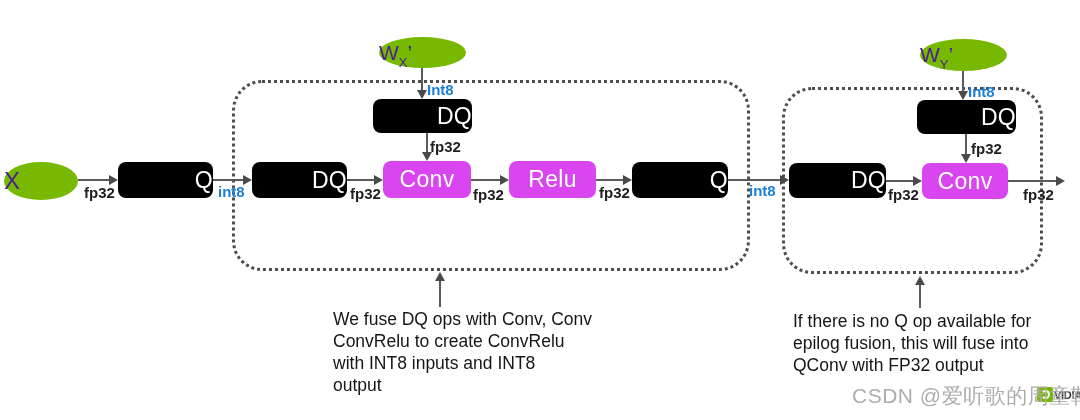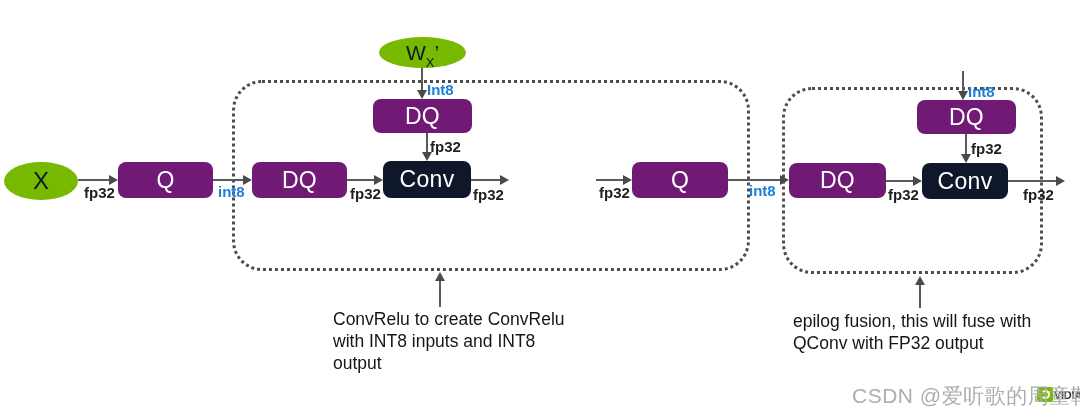--- a/index.html
+++ b/index.html
@@ -11,25 +11,25 @@
   .grp{
     position:absolute; border:3px dotted #4d4d4d; border-radius:30px;
     box-sizing:border-box; background:transparent;
   }
   
   .box{
     position:absolute; border-radius:8px; color:#fff; font-size:23px;
     display:flex; align-items:center; justify-content:center; box-sizing:border-box;
     letter-spacing:0.3px;
   }
-  .blue{background:#701a75;}
-  .greenbox{background:#0f172a;}
+  .blue{background:#000000;justify-content:flex-end;}
+  .greenbox{background:#d946ef;}
   .ellipse{
-    position:absolute; border-radius:50%; background:#76b900; color:#0f172a;
-    display:flex; align-items:center; justify-content:center; font-size:24px;
+    position:absolute; border-radius:50%; background:#76b900; color:#4c1d95;
+    display:flex; align-items:center; justify-content:flex-start; font-size:24px;
   }
   .wlabel{font-size:21px;}
   .wlabel sub{font-size:13px; line-height:0; position:relative; top:2px;}
   
   .ah{position:absolute; height:2px; background:#5a5a5a;}
   .ah::after{
     content:""; position:absolute; right:-9px; top:-4px;
     border-left:9px solid #4a4a4a; border-top:5px solid transparent; border-bottom:5px solid transparent;
   }
   .avd{position:absolute; width:2px; background:#5a5a5a;}
@@ -71,32 +71,38 @@
   <div class="grp" style="left:232px; top:80px; width:518px; height:191px;"></div>
   <div class="grp" style="left:782px; top:87px; width:261px; height:187px;"></div>
 
   <div class="ellipse" style="left:4px; top:162px; width:74px; height:38px;">
     <span>X</span>
   </div>
 
   <div class="ellipse wlabel" style="left:379px; top:37px; width:87px; height:31px;">
     <span><span>W</span><sub>X</sub><span>’</span></span>
   </div>
+  <div class="ellipse wlabel" style="left:920px; top:39px; width:87px; height:32px;">
+    <span><span>W</span><sub>Y</sub><span>’</span></span>
+  </div>
 
   <div class="box blue" style="left:118px; top:162px; width:95px; height:36px;">
       <span>Q</span>
     </div>
   <div class="box blue" style="left:252px; top:162px; width:95px; height:36px;">
       <span>DQ</span>
     </div>
   <div class="box blue" style="left:373px; top:99px; width:99px; height:34px;">
       <span>DQ</span>
     </div>
   <div class="box greenbox" style="left:383px; top:161px; width:88px; height:37px;">
       <span>Conv</span>
+    </div>
+  <div class="box greenbox" style="left:509px; top:161px; width:87px; height:37px;">
+      <span>Relu</span>
     </div>
   <div class="box blue" style="left:632px; top:162px; width:96px; height:36px;">
       <span>Q</span>
     </div>
   <div class="box blue" style="left:789px; top:163px; width:97px; height:35px;">
       <span>DQ</span>
     </div>
   <div class="box blue" style="left:917px; top:100px; width:99px; height:34px;">
       <span>DQ</span>
     </div>
@@ -129,26 +135,28 @@
   <span class="lbl" style="left:1023px; top:186px;">fp32</span>
   <span class="lbl" style="left:430px;  top:138px;">fp32</span>
   <span class="lbl" style="left:971px;  top:140px;">fp32</span>
 
   <span class="lblblue" style="left:218px; top:183px;">int8</span>
   <span class="lblblue" style="left:749px; top:182px;">int8</span>
   <span class="lblblue" style="left:427px; top:81px;">Int8</span>
   <span class="lblblue" style="left:968px; top:83px;">Int8</span>
 
   <div class="note" style="left:333px; top:308px;">
+    <div>We fuse DQ ops with Conv, Conv</div>
     <div>ConvRelu to create ConvRelu</div>
     <div>with INT8 inputs and INT8</div>
     <div>output</div>
   </div>
   <div class="note" style="left:793px; top:310px;">
-    <div>epilog fusion, this will fuse with</div>
+    <div>If there is no Q op available for</div>
+    <div>epilog fusion, this will fuse into</div>
     <div>QConv with FP32 output</div>
   </div>
 
   <div class="nvlogo">
     <div class="nveye"></div>
     <span class="nvtext">VIDIA</span>
   </div>
 
   <div class="wm">CSDN @爱听歌的周童鞋</div>
 

